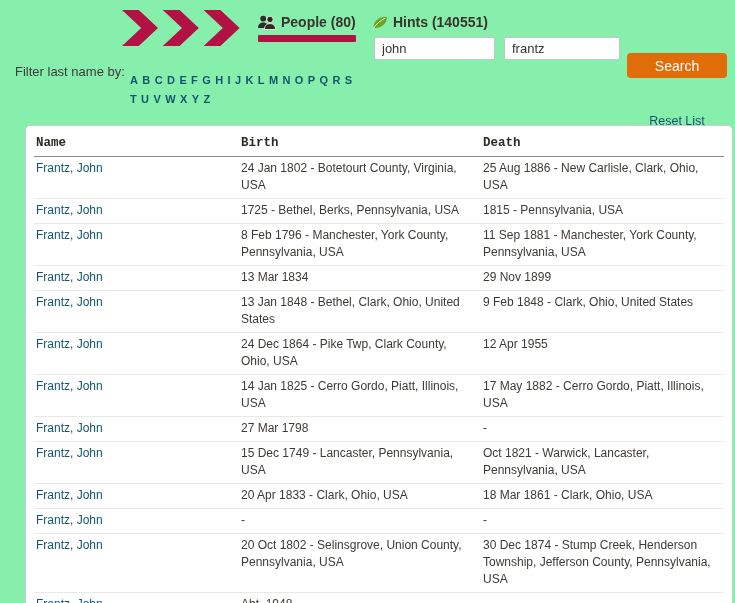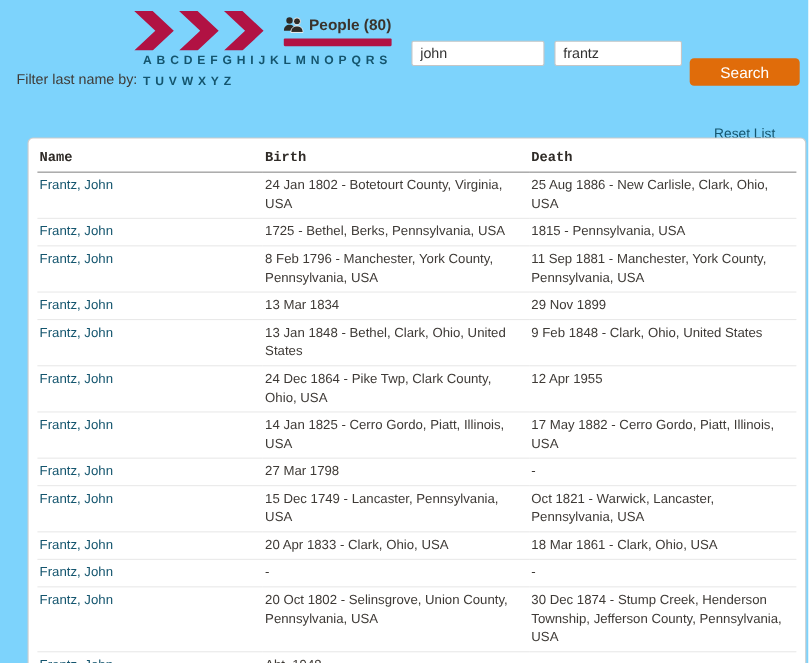--- a/index.html
+++ b/index.html
@@ -3,33 +3,33 @@
 <meta charset="utf-8">
 <style>
   * { margin:0; padding:0; box-sizing:border-box; }
   html,body { width:735px; height:603px; }
   body {
     font-family:"Liberation Sans", sans-serif;
     background:#ffffff;
     color:#3e3a36;
     overflow:hidden;
   }
-  .page { position:relative; width:735px; height:603px; background:#7dd3fc; }
+  .page { position:relative; width:735px; height:603px; background:#86efac; }
 
   
   .logo { position:absolute; left:118px; top:10px; width:128px; height:36px; }
   .tab { position:absolute; top:14px; cursor:pointer; }
   .tab-people { left:258px; }
   .tab-hints { left:372px; }
   .tab-inner { display:flex; align-items:center; gap:5px; font-size:14px; font-weight:bold; color:#3a332c; white-space:nowrap; }
   .tab-underline { height:7px; background:#b11243; margin-top:5px; border-radius:1px; }
 
   
   .filter-label { position:absolute; left:15px; top:64px; font-size:13px; color:#3f3b37; }
-  .letters { position:absolute; left:130px; top:45px; width:240px; line-height:17px; }
+  .letters { position:absolute; left:130px; top:70px; width:240px; line-height:17px; }
   .letters a {
     font-size:11px; font-weight:bold; color:#14556e; text-decoration:none;
     margin-right:4.2px; cursor:pointer; letter-spacing:0.2px;
   }
   .txt-input {
     position:absolute; top:37px; height:23px; border:1px solid #c6c6c6; border-radius:2px;
     font-family:"Liberation Sans", sans-serif; font-size:13px; color:#333; padding:0 7px;
   }
   .input-first { left:374px; width:121px; }
   .input-last  { left:504px; width:116px; }
@@ -81,20 +81,29 @@
         <circle cx="5.2" cy="3.6" r="2.9" fill="#2e2a26"></circle>
         <path d="M0,13 C0,9 2.7,7.4 5.2,7.4 C7.7,7.4 10.4,9 10.4,13 Z" fill="#2e2a26"></path>
         <circle cx="12" cy="4.4" r="3.2" fill="#2e2a26" stroke="#fff" stroke-width="0.8"></circle>
         <path d="M6.4,14.5 C6.4,10.3 9.2,8.6 12,8.6 C14.8,8.6 17.6,10.3 17.6,14.5 Z" fill="#2e2a26" stroke="#fff" stroke-width="0.8"></path>
       </svg>
       <span>People (80)</span>
     </div>
     <div class="tab-underline"></div>
   </div>
 
+  <div class="tab tab-hints">
+    <div class="tab-inner">
+      <svg width="16" height="15" viewBox="0 0 16 15">
+        <path d="M1.5,13 C1.5,5.5 7,1.5 15,1.8 C14.8,9.5 9,13.5 1.5,13 Z" fill="#6aa520"></path>
+        <path d="M1,14 C4,9 8,5.5 13.5,3" stroke="#eef6e0" stroke-width="1" fill="none"></path>
+      </svg>
+      <span>Hints (140551)</span>
+    </div>
+  </div>
 
   <div class="filter-label">Filter last name by:</div>
   <div class="letters">
     <div><a>A</a><a>B</a><a>C</a><a>D</a><a>E</a><a>F</a><a>G</a><a>H</a><a>I</a><a>J</a><a>K</a><a>L</a><a>M</a><a>N</a><a>O</a><a>P</a><a>Q</a><a>R</a><a>S</a></div>
     <div><a>T</a><a>U</a><a>V</a><a>W</a><a>X</a><a>Y</a><a>Z</a></div>
   </div>
 
   <input class="txt-input input-first" type="text" value="john" style="">
   <input class="txt-input input-last" type="text" value="frantz" style="">
   <button class="search-btn">Search</button>

